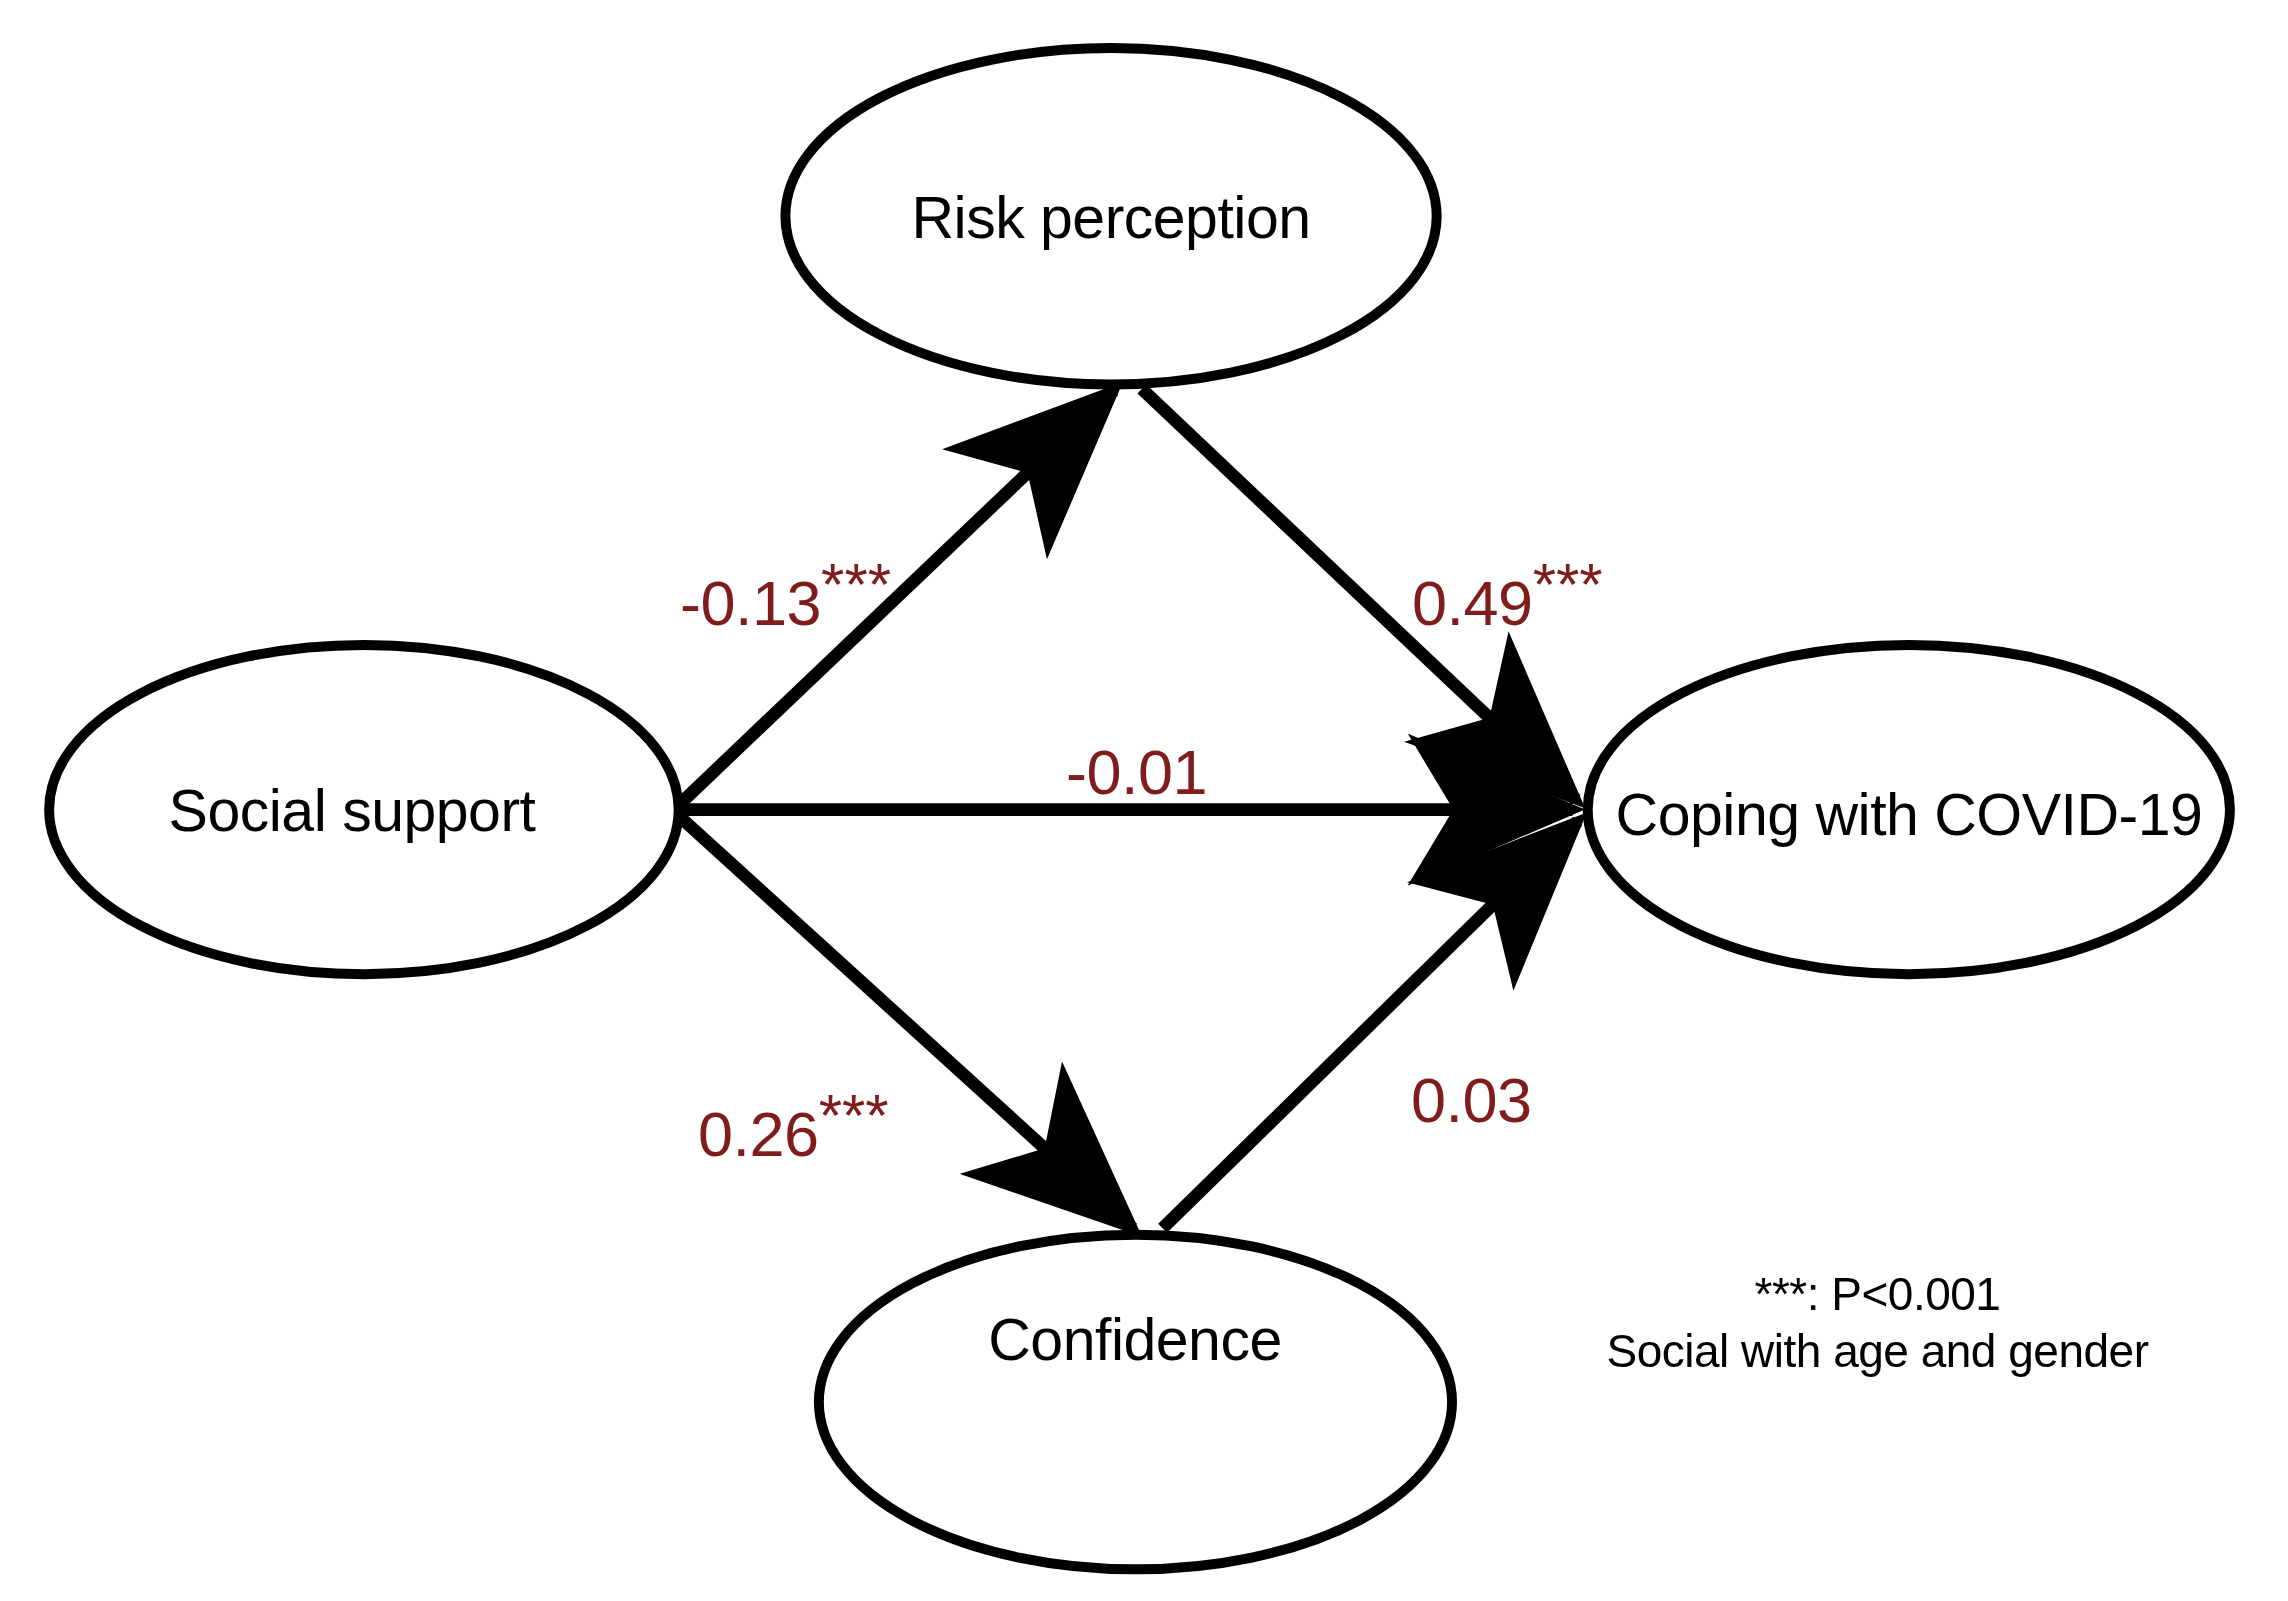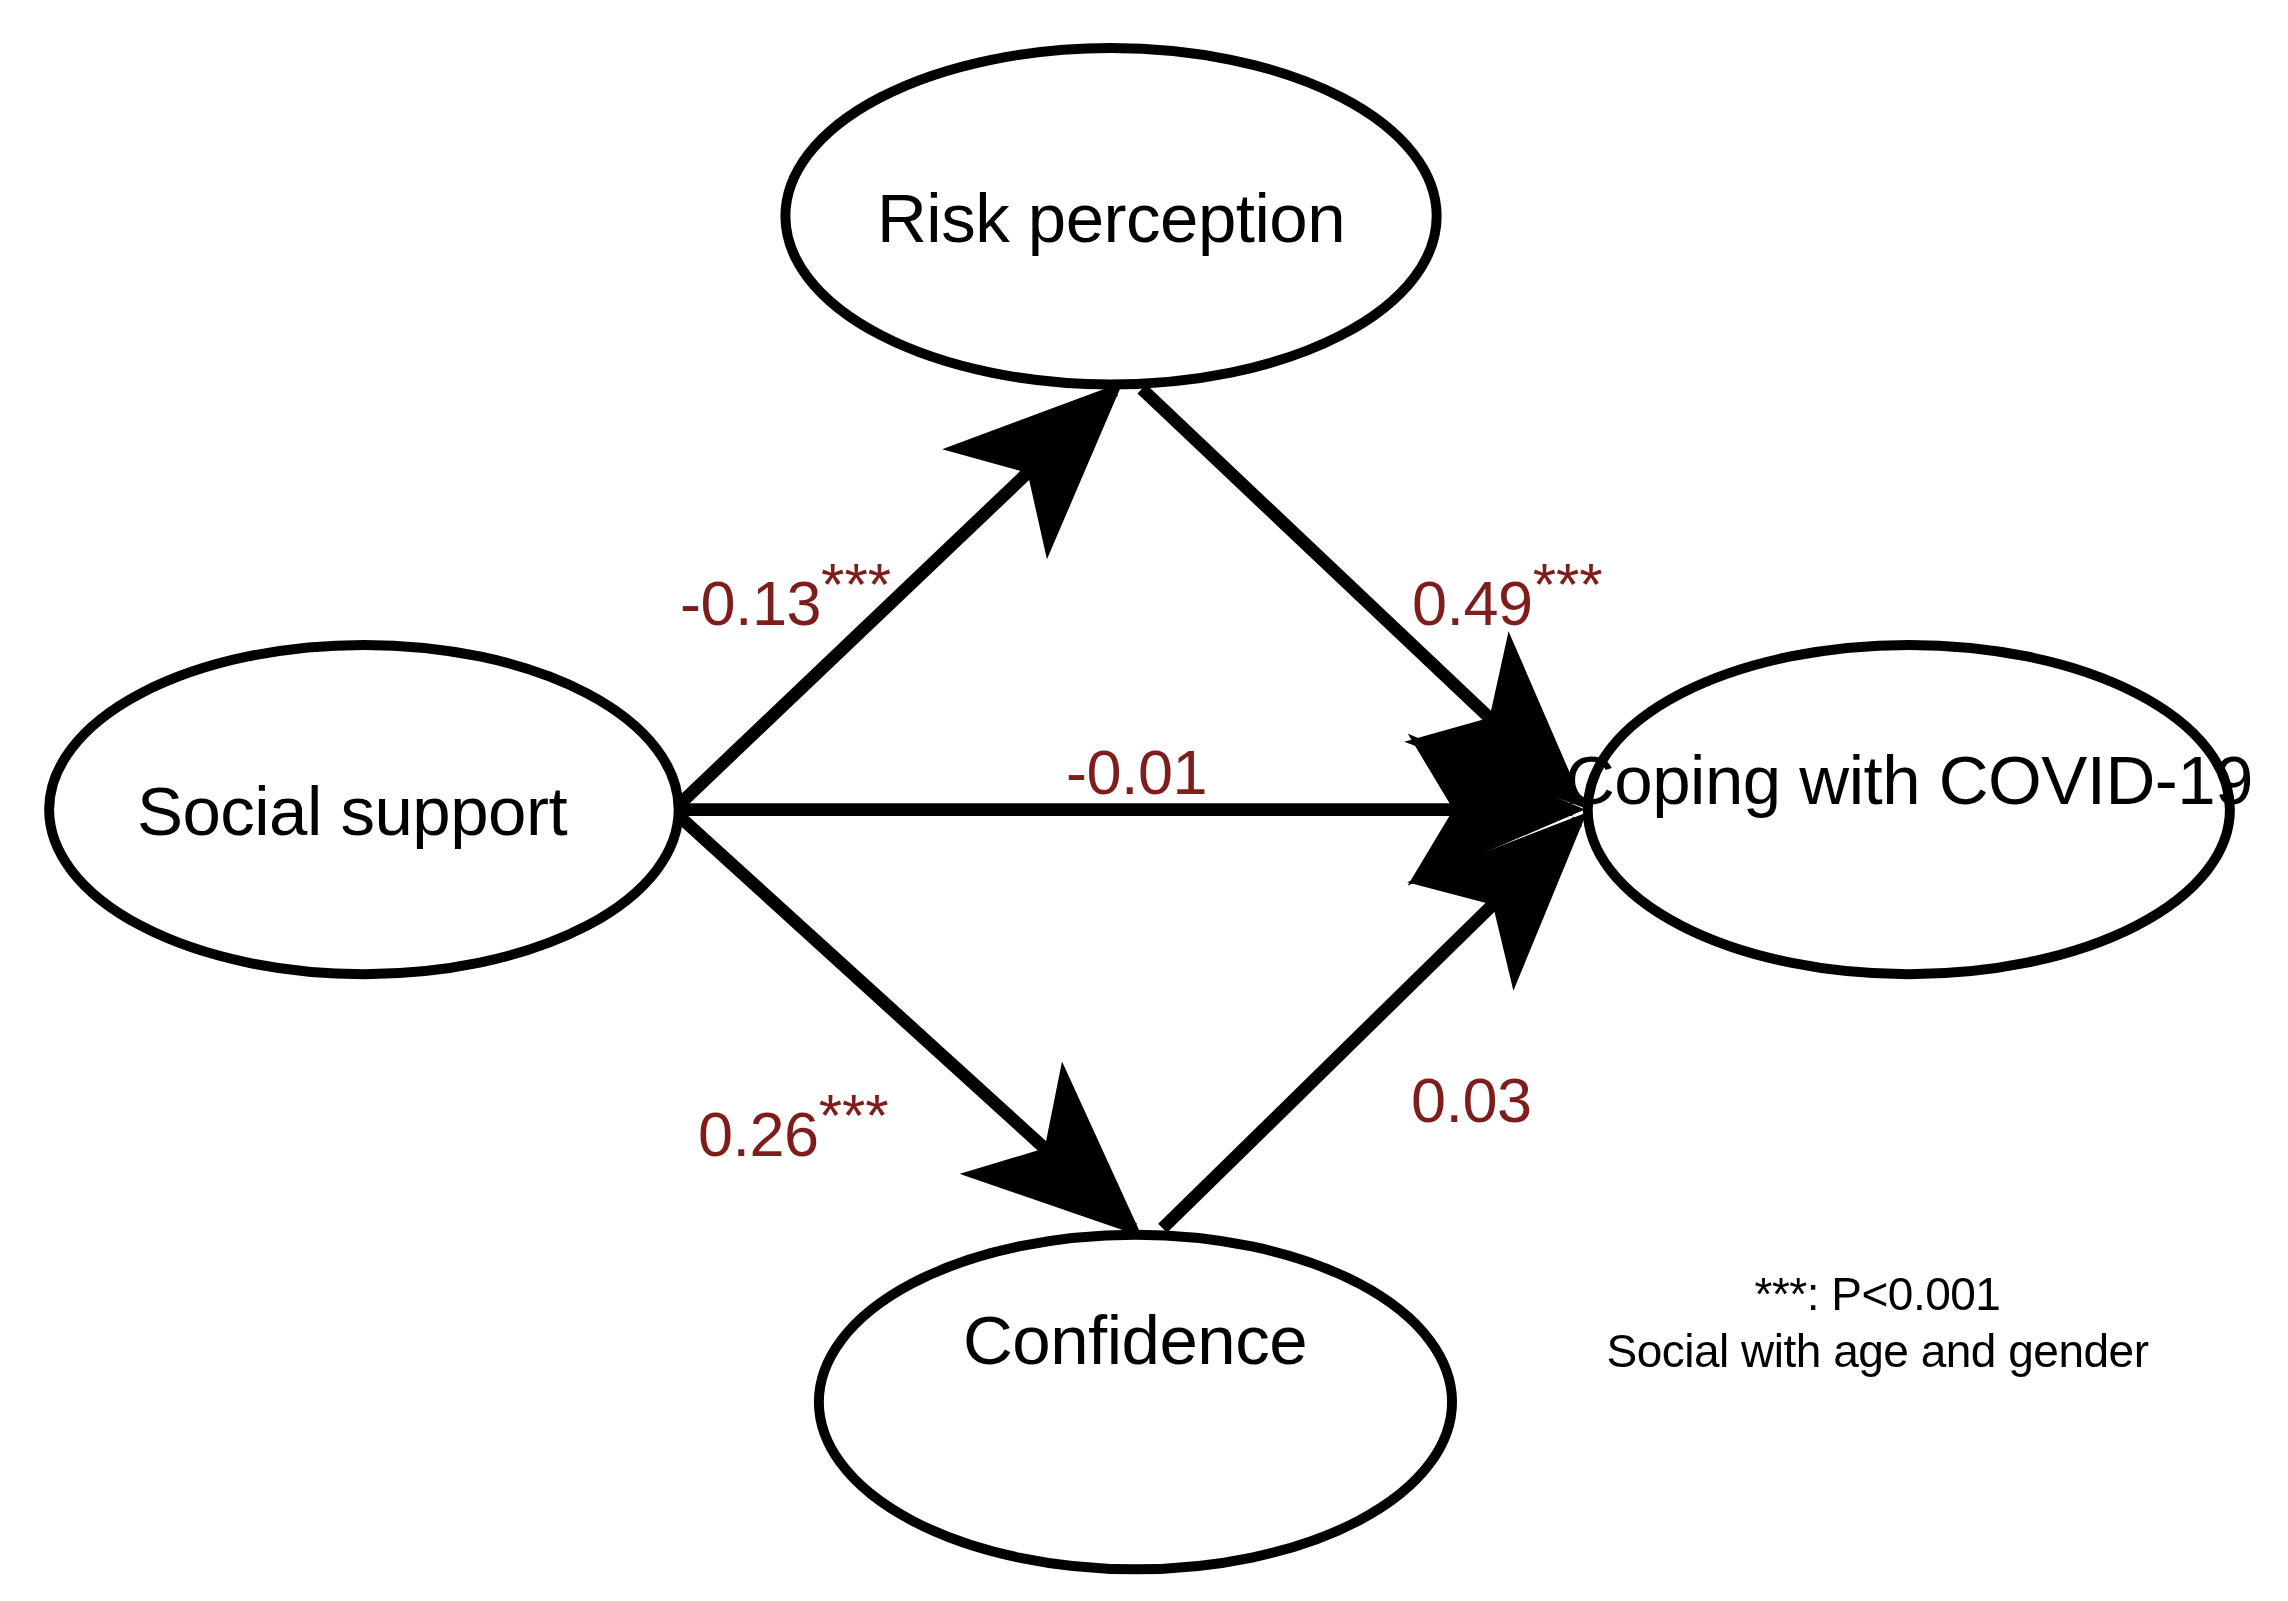--- a/index.html
+++ b/index.html
@@ -27,21 +27,21 @@
     fill: #ffffff;
     stroke: #000000;
     stroke-width: 11;
   }
   .node-label {
     position: absolute;
     transform: translate(-50%, -50%);
     white-space: nowrap;
     color: #000000;
     font-family: "Liberation Sans", sans-serif;
-    font-size: 69px;
+    font-size: 59px;
     font-weight: 400;
     letter-spacing: -0.5px;
     text-align: center;
     line-height: 1;
   }
   .path-label {
     position: absolute;
     white-space: nowrap;
     color: #7f1d1d;
     font-family: "Liberation Sans", sans-serif;
@@ -102,21 +102,21 @@
       <ellipse class="node-ellipse" cx="402" cy="895" rx="348" ry="182"></ellipse>
       <ellipse class="node-ellipse" cx="2110" cy="895" rx="355" ry="182"></ellipse>
       <ellipse class="node-ellipse" cx="1255" cy="1550" rx="350" ry="185"></ellipse>
     </g>
   </svg>
 
   <div class="node-label" style="left:1111px; top:218px;">Risk perception</div>
 
   <div class="node-label" style="left:352px; top:811px;">Social support</div>
 
-  <div class="node-label" style="left:1909px; top:780px;">Coping with COVID-19</div>
+  <div class="node-label" style="left:1909px; top:815px;">Coping with COVID-19</div>
 
   <div class="node-label" style="left:1135px; top:1340px;">Confidence</div>
 
   <div class="path-label" style="left:680px; top:555px;">
     <span class="coef">-0.13</span><span class="stars">***</span>
   </div>
 
   <div class="path-label" style="left:1412px; top:555px;">
     <span class="coef">0.49</span><span class="stars">***</span>
   </div>

